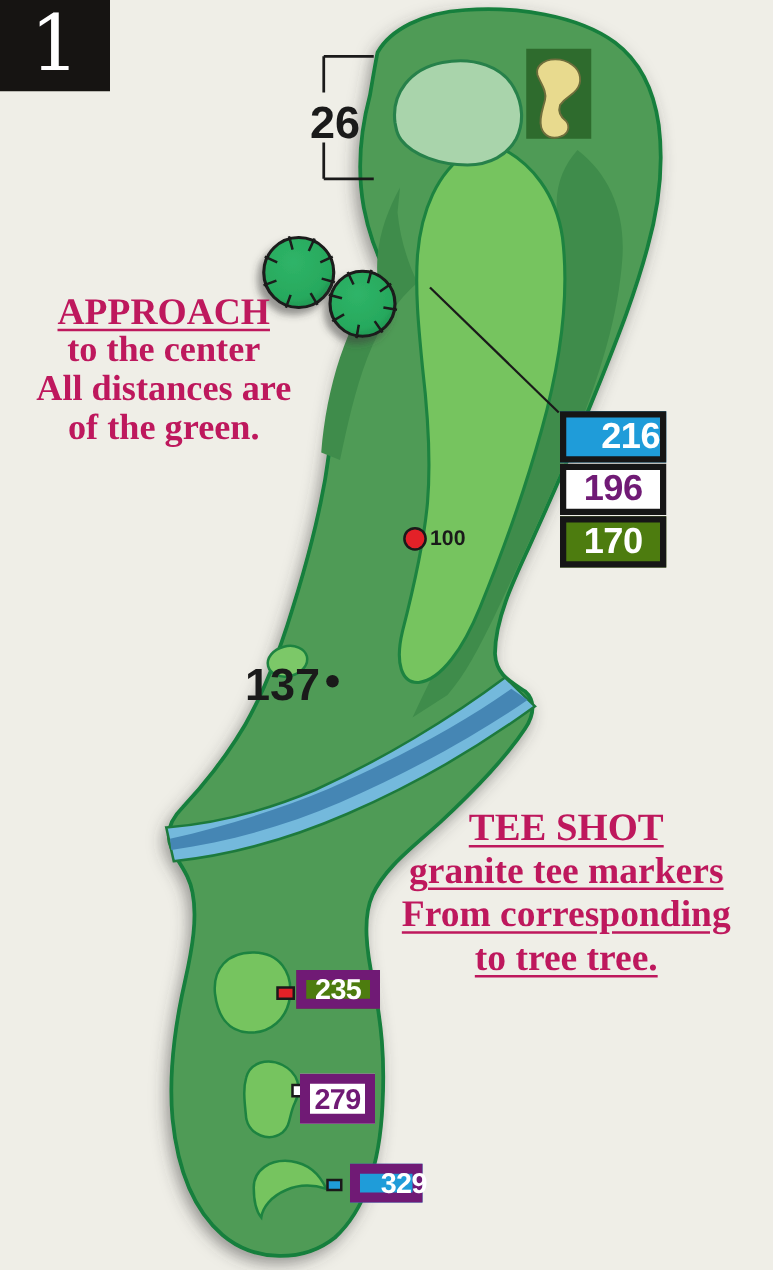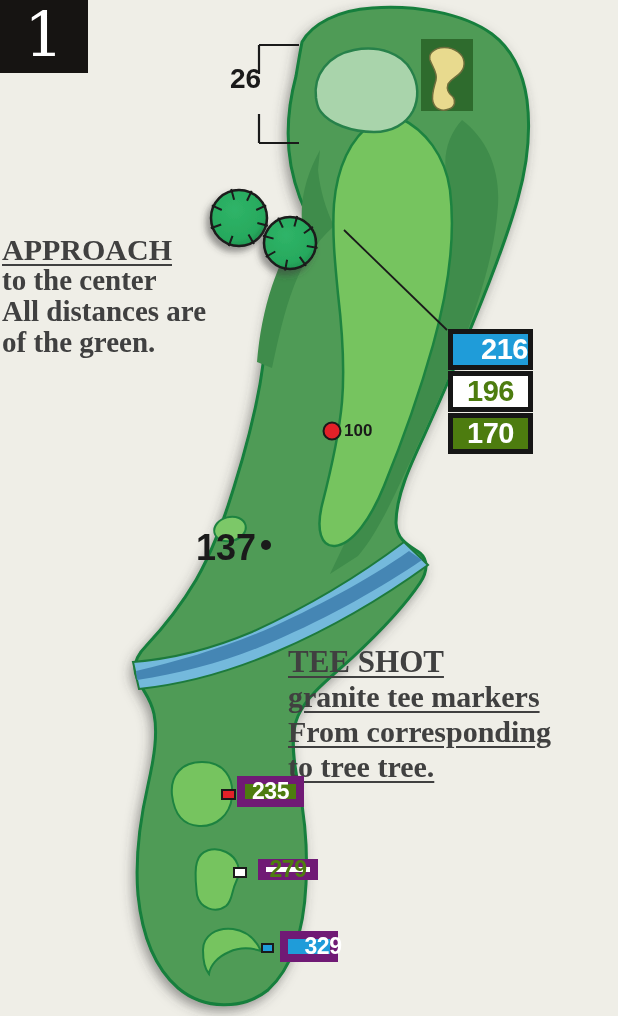--- a/index.html
+++ b/index.html
@@ -4,46 +4,46 @@
 <style>
   html,body{margin:0;padding:0;background:#efeee7;}
   .stage{position:relative;width:618px;height:1016px;background:#efeee7;overflow:hidden;
          font-family:"Liberation Sans",sans-serif;}
   .map-svg{position:absolute;left:0;top:0;}
 
   .hole-badge{position:absolute;left:0;top:0;width:88px;height:73px;background:#161412;
               color:#fff;display:flex;align-items:center;justify-content:center;
               font-family:"DejaVu Serif",serif;font-size:62px;line-height:1;padding-bottom:4px;box-sizing:border-box;}
 
-  .note{position:absolute;color:#404040;
+  .note{position:absolute;text-align:center;color:#be185d;
         font-family:"Liberation Serif",serif;font-weight:700;}
   .note .title{text-decoration:underline;text-decoration-thickness:2px;text-underline-offset:4px;}
   .note.approach{left:2px;top:234px;width:258px;font-size:29px;line-height:31px;}
   .note.approach .title{font-size:30px;}
   .note.teeshot{left:288px;top:608px;width:330px;font-size:30px;line-height:35px;margin-top:36px;}
   .note.teeshot .title{font-size:31px;}
   .note.teeshot .line{text-decoration:underline;text-decoration-thickness:2px;text-underline-offset:4px;}
 
   .lbl{position:absolute;color:#1a1a1a;font-weight:700;}
-  .lbl-26{left:230px;top:63px;width:58px;text-align:left;font-size:28px;}
+  .lbl-26{left:230px;top:77px;width:58px;text-align:right;font-size:36px;}
   .lbl-137{left:150px;top:527px;width:106px;text-align:right;font-size:36px;}
   .lbl-100{left:344px;top:421px;font-size:17px;}
 
   .mstack{position:absolute;left:448px;top:329px;}
   .mbox{box-sizing:border-box;border:5px solid #161616;width:85px;height:41px;margin-bottom:1px;
         display:flex;align-items:center;justify-content:center;
         font-weight:700;font-size:29px;letter-spacing:-0.5px;line-height:1;}
   .tbox{position:absolute;box-sizing:border-box;border:8px solid #701a75;
         display:flex;align-items:center;justify-content:center;
         font-weight:700;font-size:23px;letter-spacing:-0.5px;line-height:1;}
   .bg-blue{background:#1f9cd9;color:#fff;padding-left:28px;}
-  .bg-white{background:#ffffff;color:#4d7c0f;}
+  .bg-white{background:#ffffff;color:#701a75;}
   .bg-red{background:#4d7c0f;color:#fff;}
   .t-235{left:237px;top:776px;width:67px;height:31px;}
-  .t-279{left:258px;top:859px;width:60px;height:21px;}
+  .t-279{left:240px;top:859px;width:60px;height:40px;}
   .t-329{left:280px;top:931px;width:58px;height:31px;}
 </style>
 </head>
 <body>
 
 <div class="stage">
 
   <svg class="map-svg" width="618" height="1016" viewBox="0 0 618 1016">
     <defs>
       <filter id="holeShadow" x="-20%" y="-10%" width="140%" height="125%">

